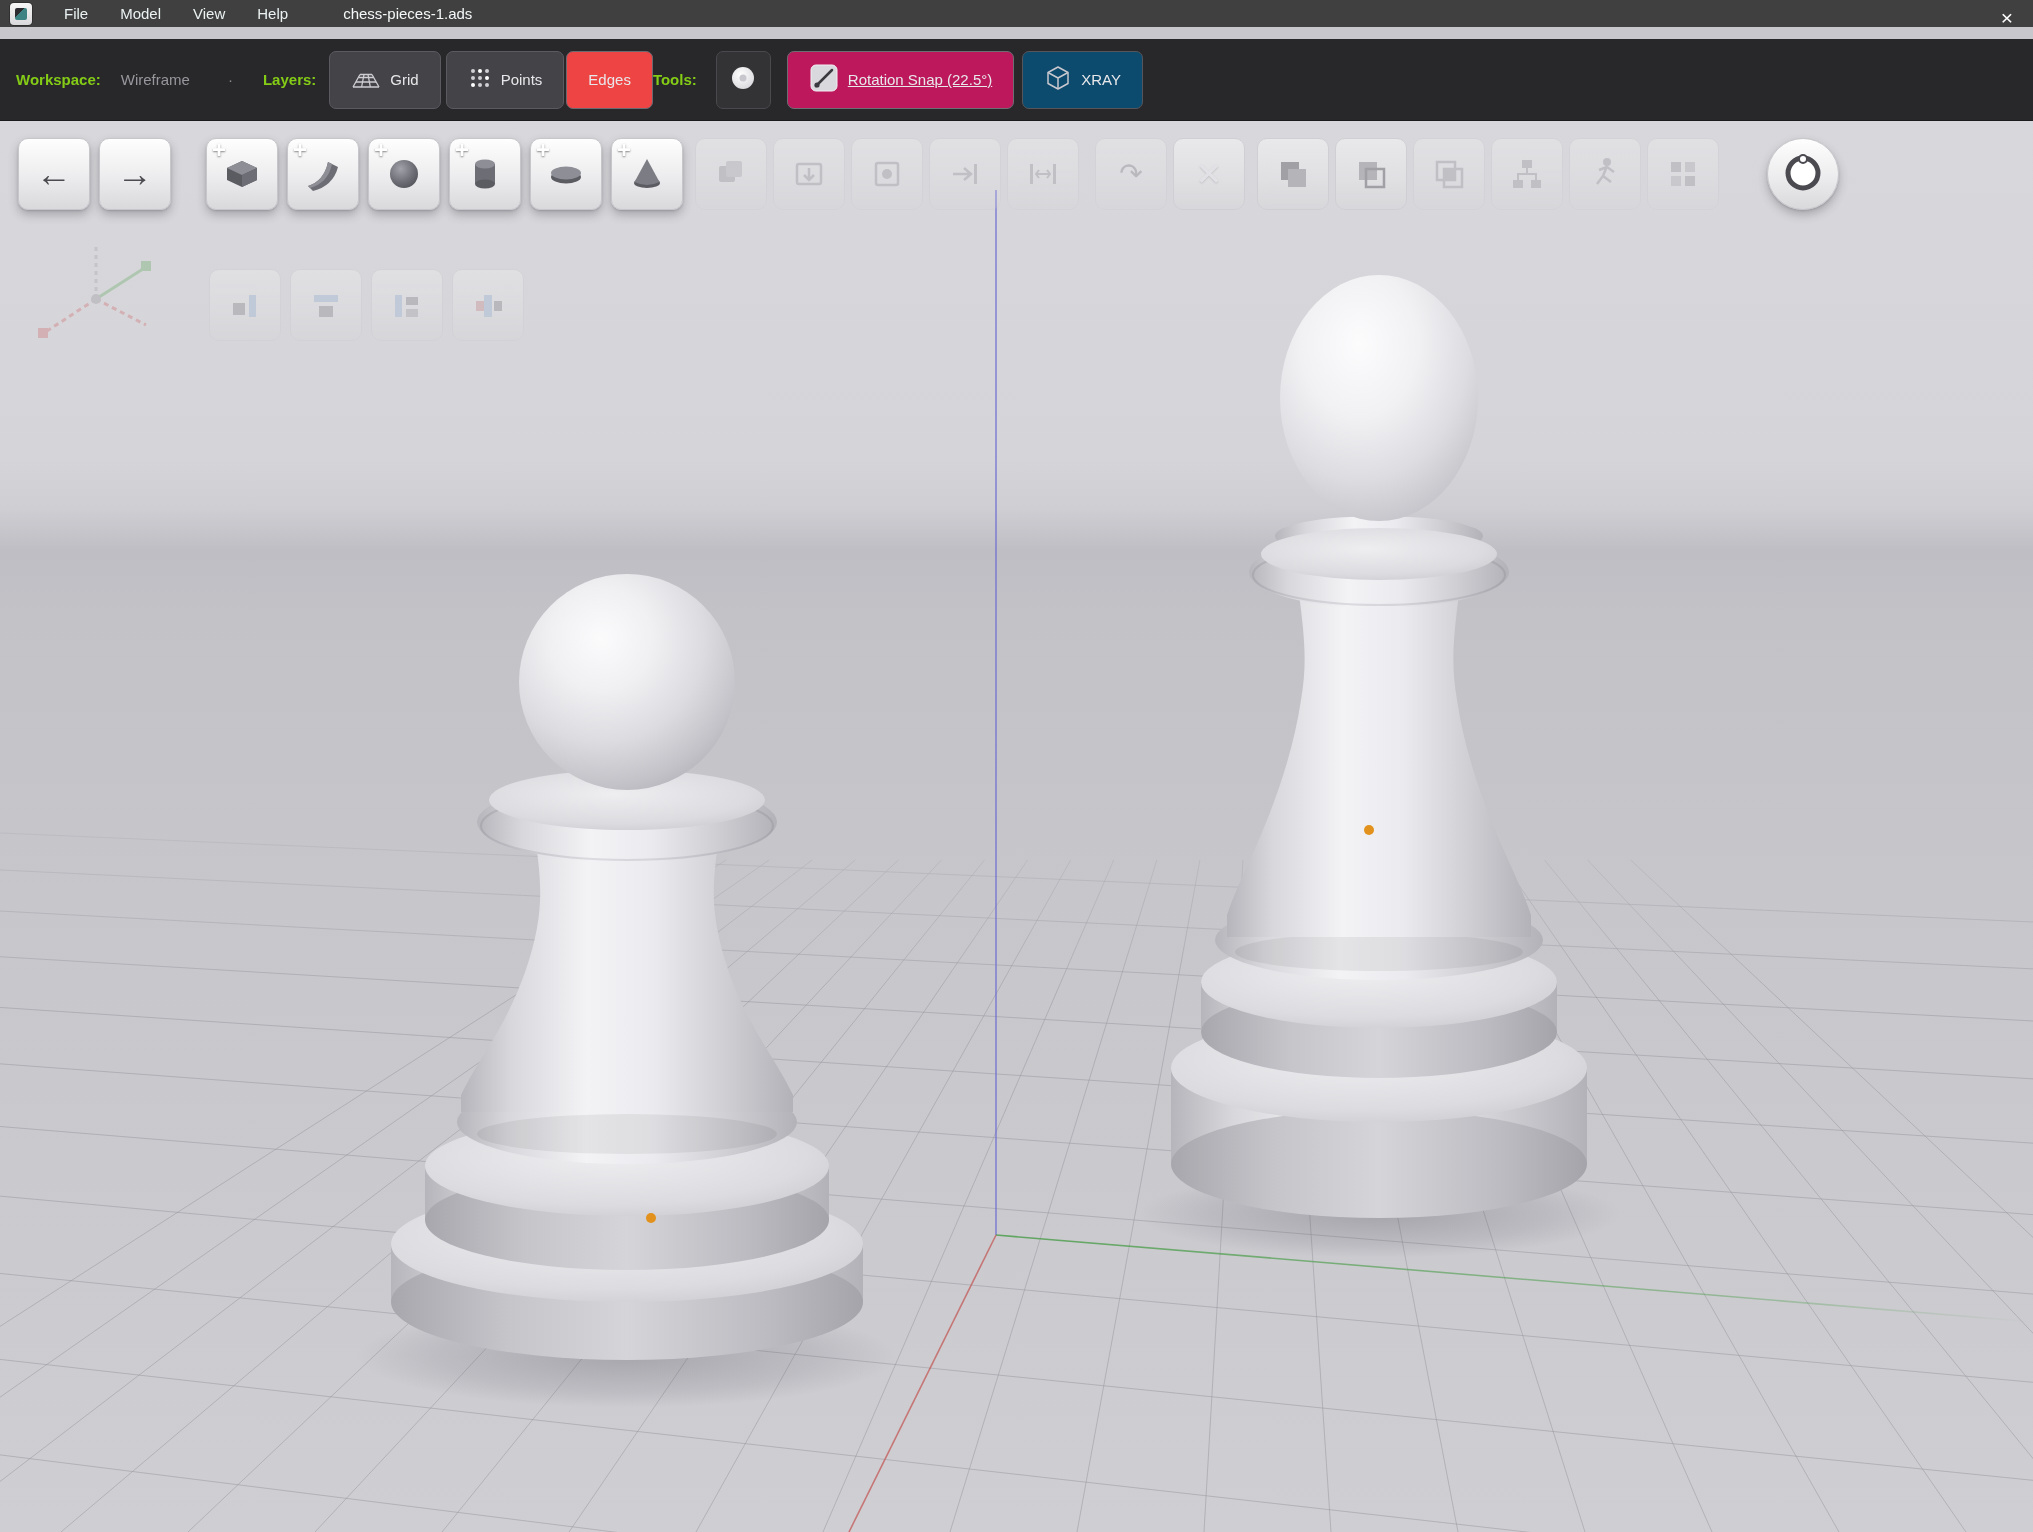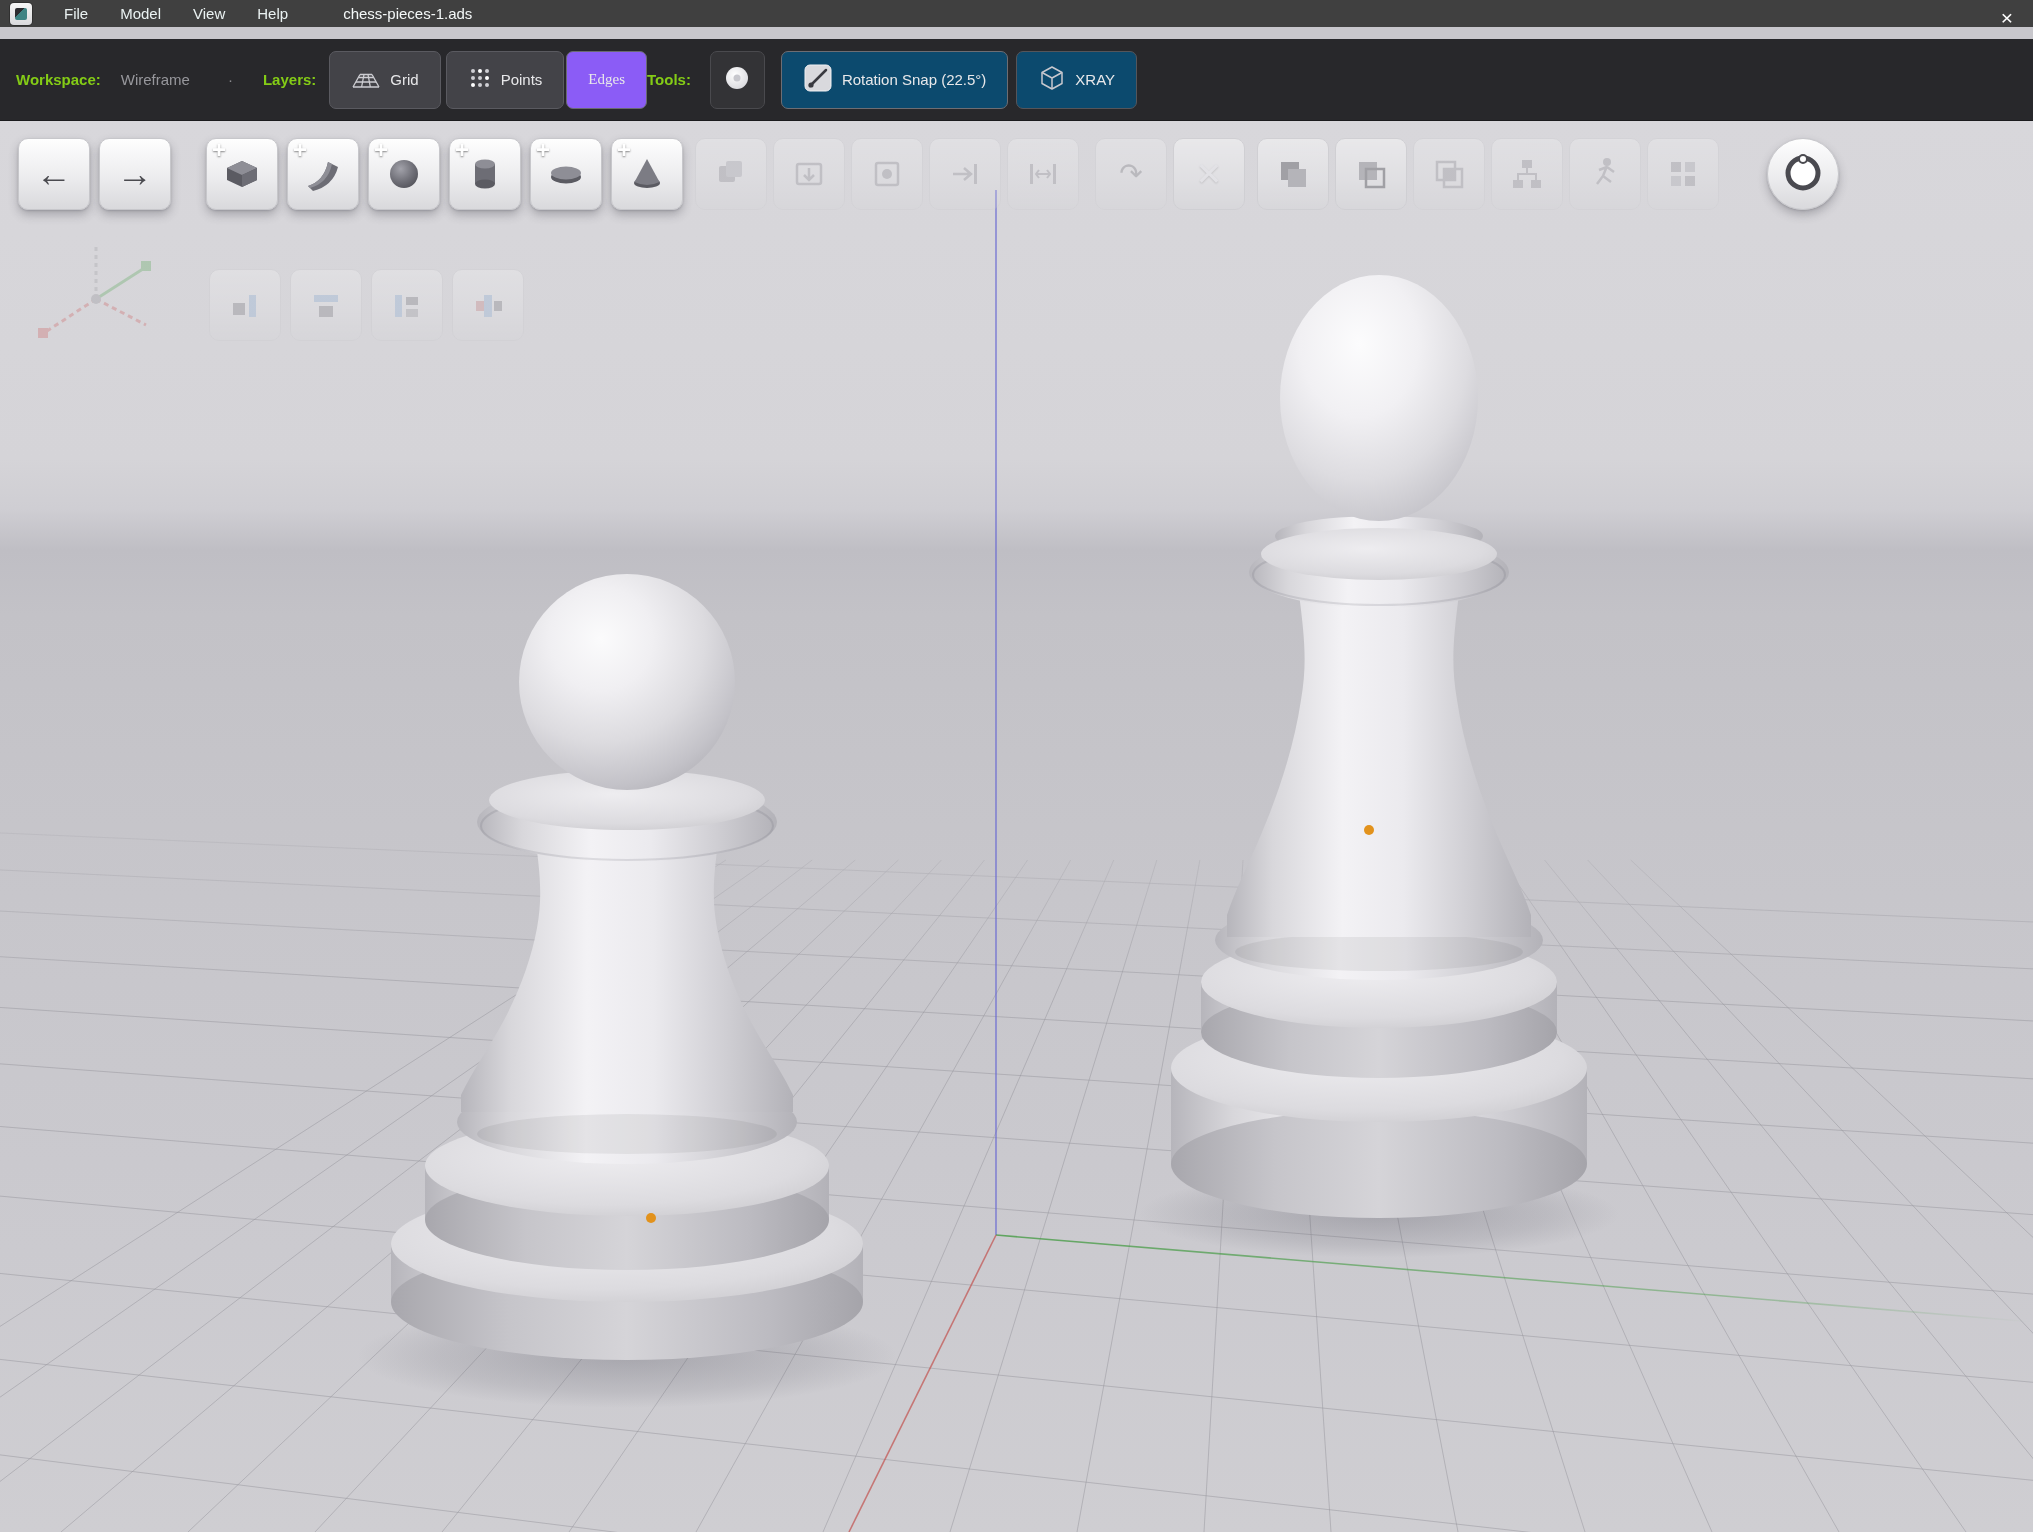--- a/index.html
+++ b/index.html
@@ -23,23 +23,23 @@
   
   .toolbar-dark{position:absolute;top:39px;left:0;right:0;height:81px;background:#28282b;
                 border-bottom:1px solid #1b1b1d;display:flex;align-items:center;
                 color:#dfdfe2;font-size:15px;z-index:10;}
   .tb-label{font-weight:700;color:#84cc16;}
   .tb-value{color:#97979c;}
   .tb-dot{color:#8a8a8f;}
   .dbtn{height:58px;border-radius:7px;display:flex;align-items:center;gap:9px;
         padding:0 21px;background:#434348;border:1px solid #5a5a60;color:#e8e8ea;
         font-size:15px;font-family:inherit;cursor:default;box-sizing:border-box;}
-  .dbtn.edges{background:#8b5cf6;border-color:#6a6a70;font-family:Liberation Serif, serif;}
+  .dbtn.edges{background:#ef4444;border-color:#6a6a70;}
   .dbtn.sphere-tool{background:#333336;border-color:#4a4a4e;width:55px;justify-content:center;padding:0;}
-  .dbtn.rotation{background:#0c4a6e;border-color:#6d6d73;}
+  .dbtn.rotation{background:#be185d;border-color:#6d6d73;text-decoration:underline;}
   .dbtn.xray{background:#0c4a6e;border-color:#55555a;}
 
   
   .viewport{position:absolute;top:120px;left:0;width:2033px;height:1412px;
             background:linear-gradient(180deg,#d8d7db 0%,#d5d4d8 24%,#cfced3 27.5%,
                        #bfbec4 30.5%,#c3c2c7 35%,#c7c6cb 55%,#cbcacf 80%,#cfced2 100%);}
   .scene{position:absolute;inset:0;z-index:1;}
 
   
   .row1{position:absolute;left:18px;top:18px;display:flex;align-items:flex-start;z-index:3;}

